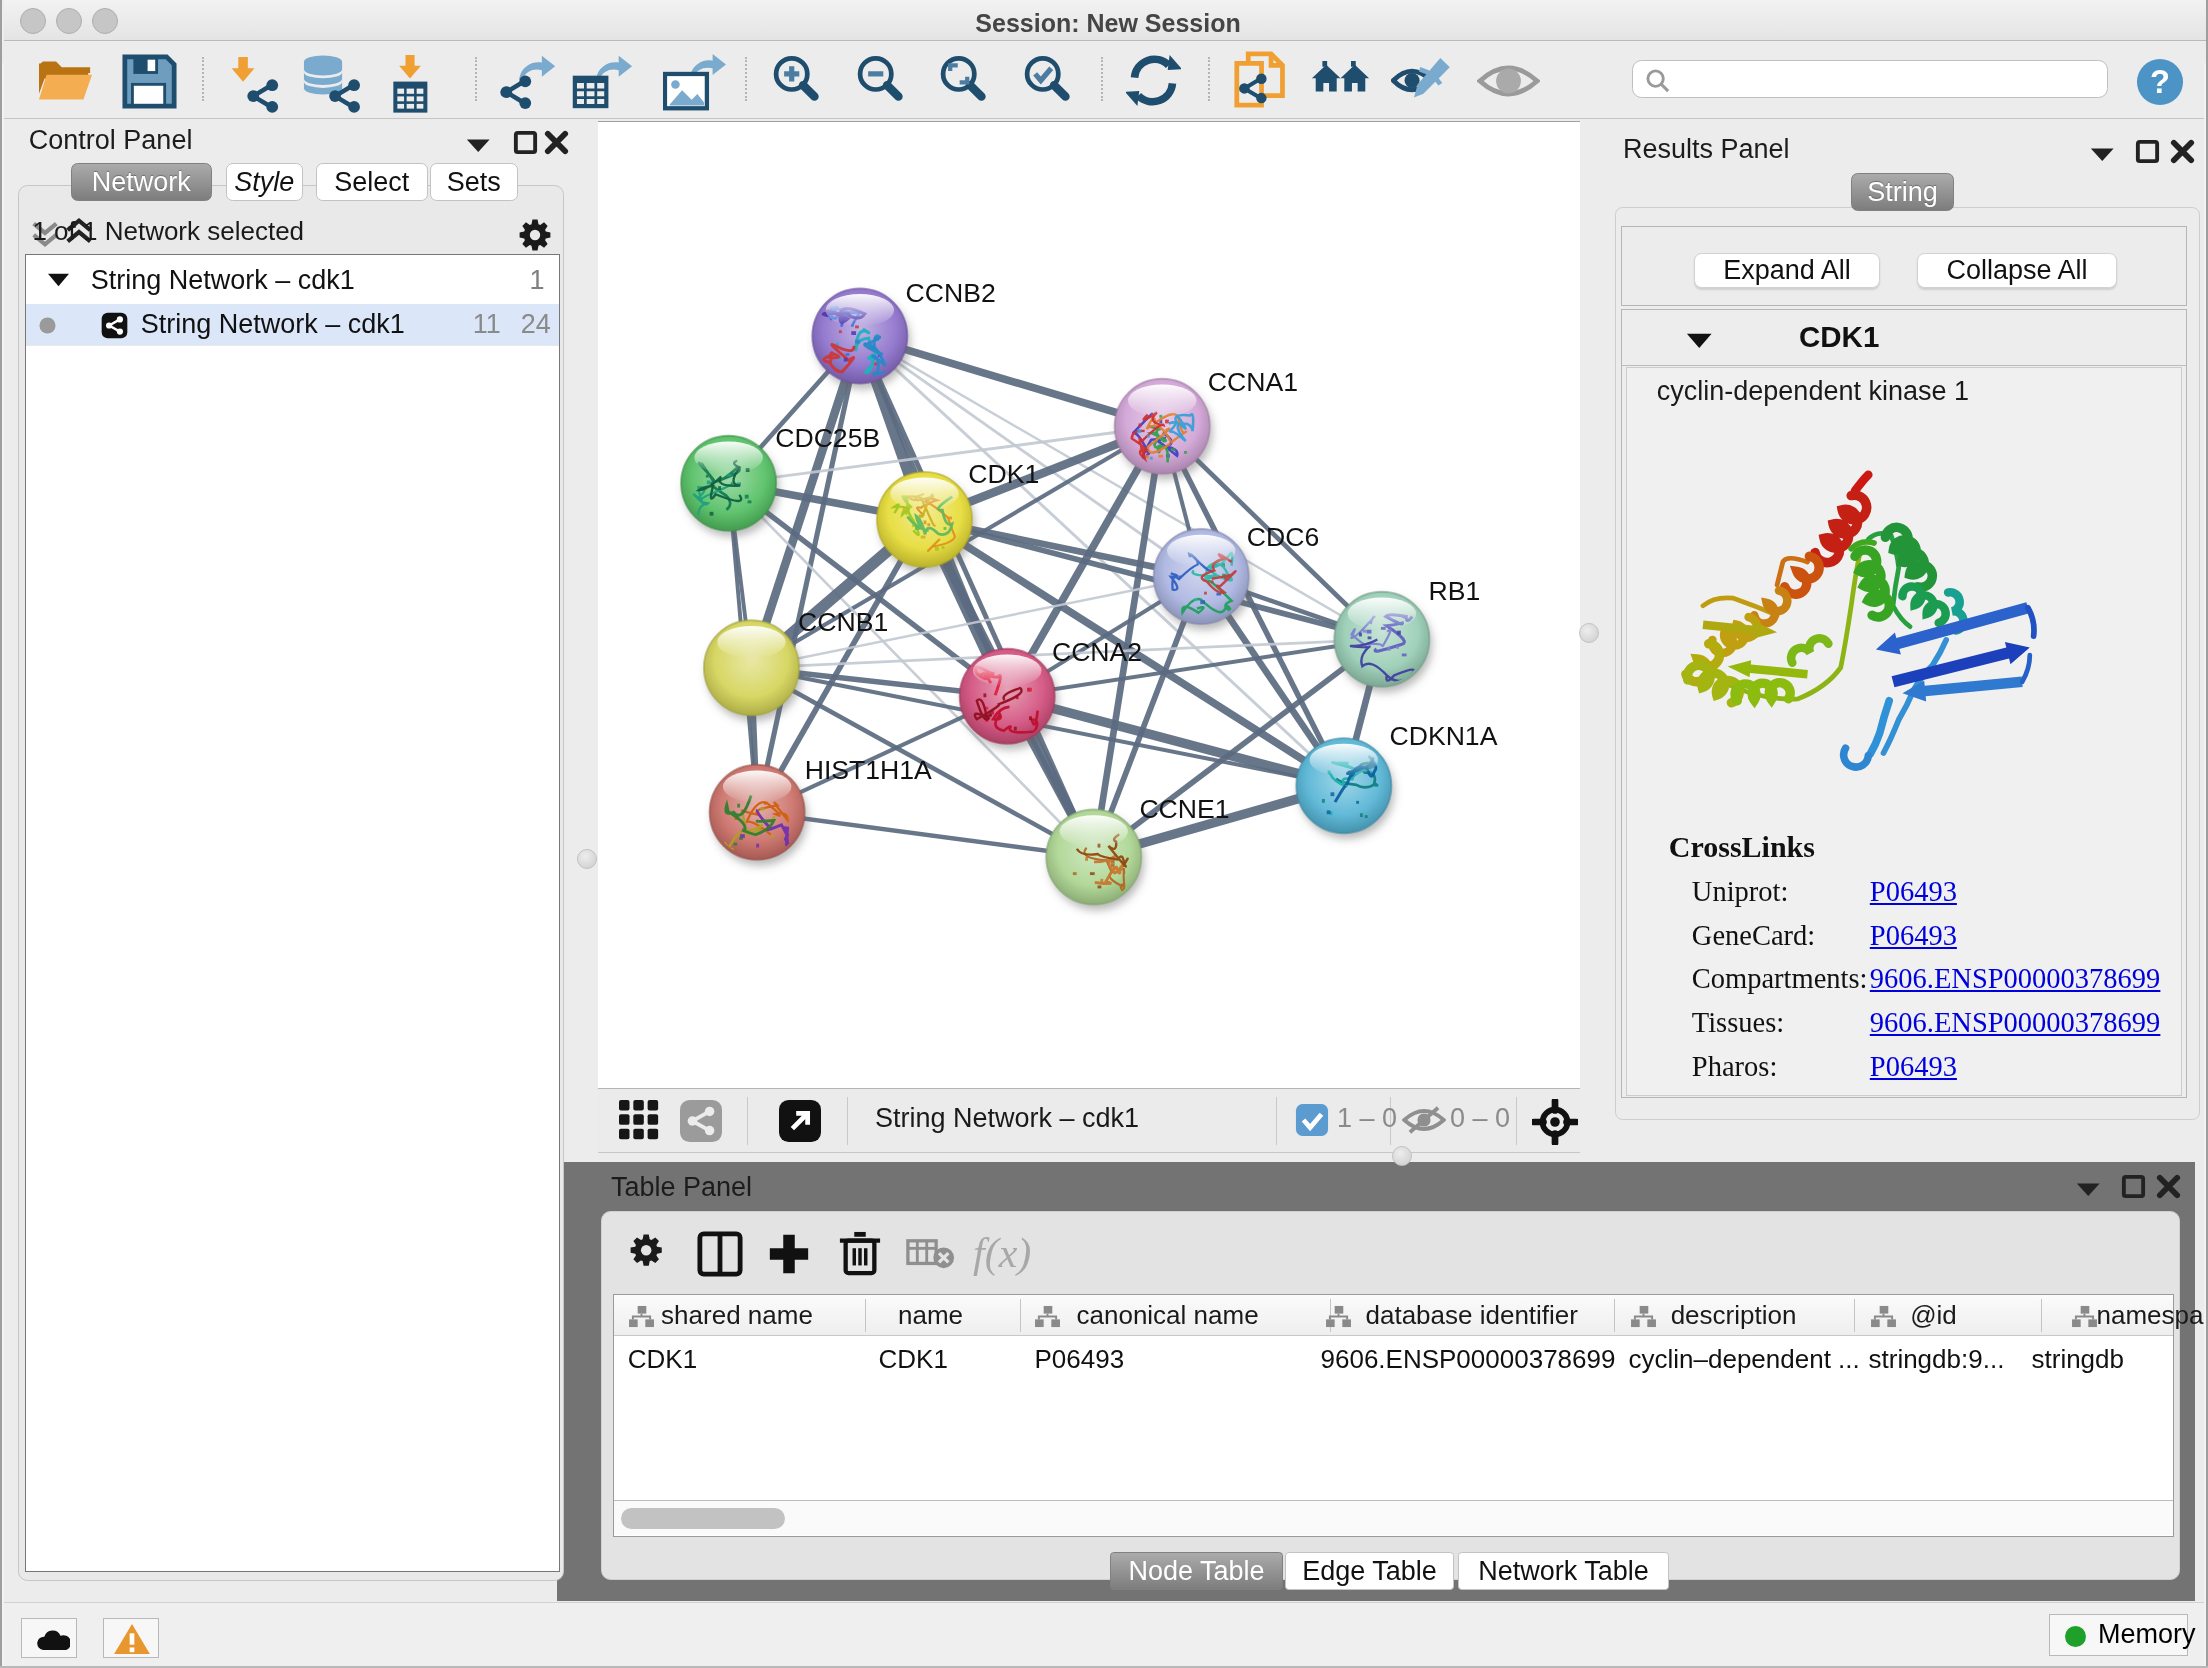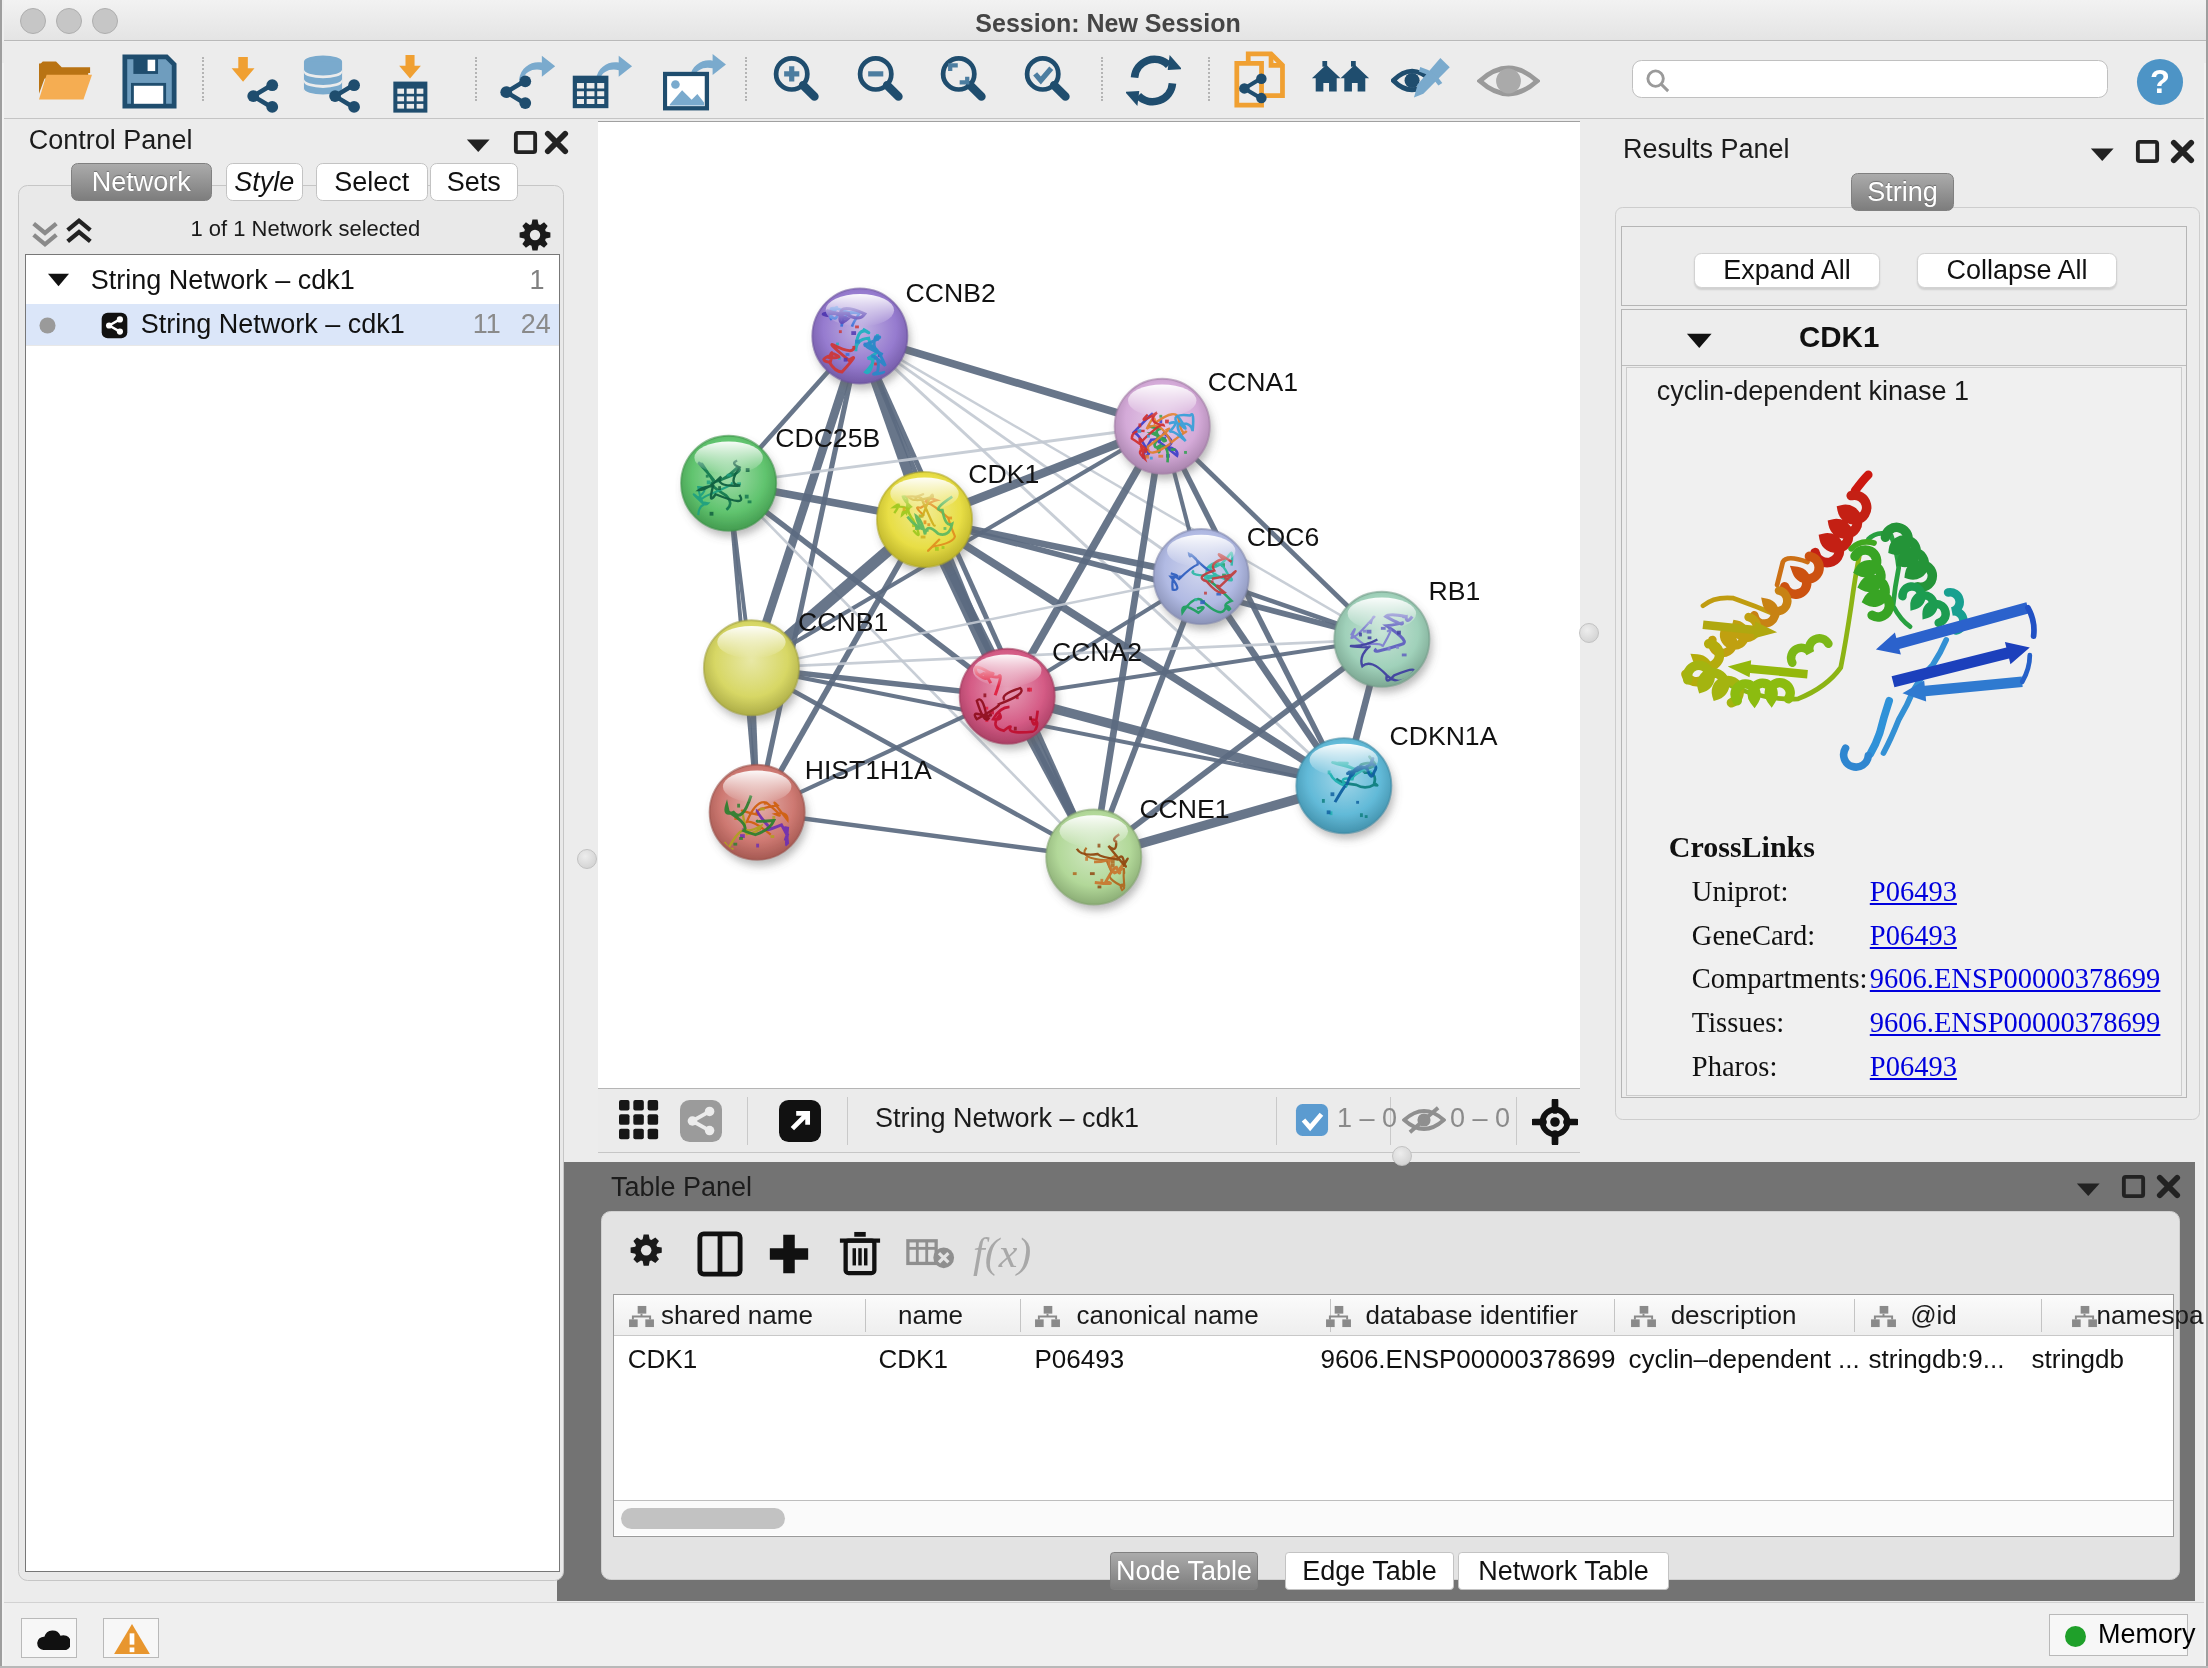--- a/index.html
+++ b/index.html
@@ -270,21 +270,21 @@
       </svg>
       <svg style="position:absolute;left:43px;top:28.5px" width="34" height="34" viewBox="0 0 36 36">
         <path d="M6 28 l12-10 12 10 M6 16 l12-10 12 10" stroke="#222" stroke-width="4.5" fill="none"></path>
       </svg>
       <svg style="position:absolute;left:499px;top:32px" width="34" height="34" viewBox="0 0 36 36">
         <g fill="#1a1a1a">
           <path d="M34.3 15.3 L34.3 20.7 L29.4 21.7 L28.7 23.5 L31.4 27.6 L27.6 31.4 L23.5 28.7 L21.7 29.4 L20.7 34.3 L15.3 34.3 L14.3 29.4 L12.5 28.7 L8.4 31.4 L4.6 27.6 L7.3 23.5 L6.6 21.7 L1.7 20.7 L1.7 15.3 L6.6 14.3 L7.3 12.5 L4.6 8.4 L8.4 4.6 L12.5 7.3 L14.3 6.6 L15.3 1.7 L20.7 1.7 L21.7 6.6 L23.5 7.3 L27.6 4.6 L31.4 8.4 L28.7 12.5 L29.4 14.3 z"></path>
           <circle cx="18" cy="18" r="5.5" fill="#e9e9e9"></circle>
         </g>
       </svg>
-    <div style="position:absolute;left:13.3px;top:29.5px;width:546px;text-align:center;font-size:22px;color:#1a1a1a">1 of 1 Network selected</div>
+    <div style="position:absolute;left:13.3px;top:29.5px;width:546px;font-size:26px;color:#1a1a1a">1 of 1 Network selected</div>
     <div id="cplist">
       <svg style="position:absolute;left:20px;top:15px" width="25" height="21" viewBox="0 0 26 22">
           <path d="M2 4 h22 l-11 13 z" fill="#111"></path>
         </svg>
       <div style="position:absolute;left:65px;top:9.5px;font-size:27px;color:#111">String Network – cdk1</div>
       <div style="position:absolute;right:14.3px;top:9.5px;font-size:27px;color:#808080">1</div>
       <div id="row2">
         <svg style="position:absolute;left:13.3px;top:13.3px" width="17" height="17" viewBox="0 0 18 18">
             <circle cx="9" cy="9" r="8.5" fill="#9a9a9a"></circle>
           </svg>
@@ -903,21 +903,21 @@
       <div class="td" style="left:421px">P06493</div>
       <div class="td" style="left:707px">9606.ENSP00000378699</div>
       <div class="td" style="left:1015px">cyclin–dependent ...</div>
       <div class="td" style="left:1255px">stringdb:9...</div>
       <div class="td" style="left:1418px">stringdb</div>
       <div id="tscroll">
           <div id="tthumb"></div>
         </div>
     </div>
   </div>
-  <div class="btab sel" style="left:553px;width:148px;">Node Table</div>
+  <div class="btab sel" style="left:553px;width:173px;">Node Table</div>
   <div class="btab" style="left:728px;width:169px;">Edge Table</div>
   <div class="btab" style="left:901px;width:211px;">Network Table</div>
 </div>
 
 <div id="statusbar">
   <div class="sbtn" style="left:21px">
       <svg style="position:absolute;left:9.5px;top:7.6px" width="38" height="25" viewBox="0 0 40 26">
         <path d="M12 24 a7 7 0 0 1 1 -14 a9 9 0 0 1 17 -1 a7 7 0 0 1 6 15 z" fill="#111"></path>
       </svg>
     </div>

